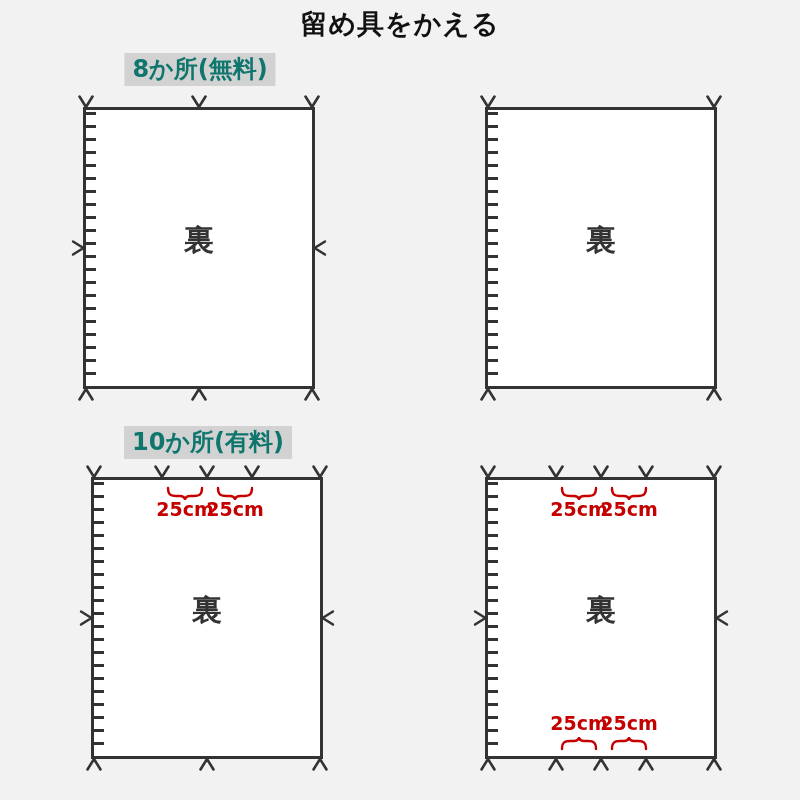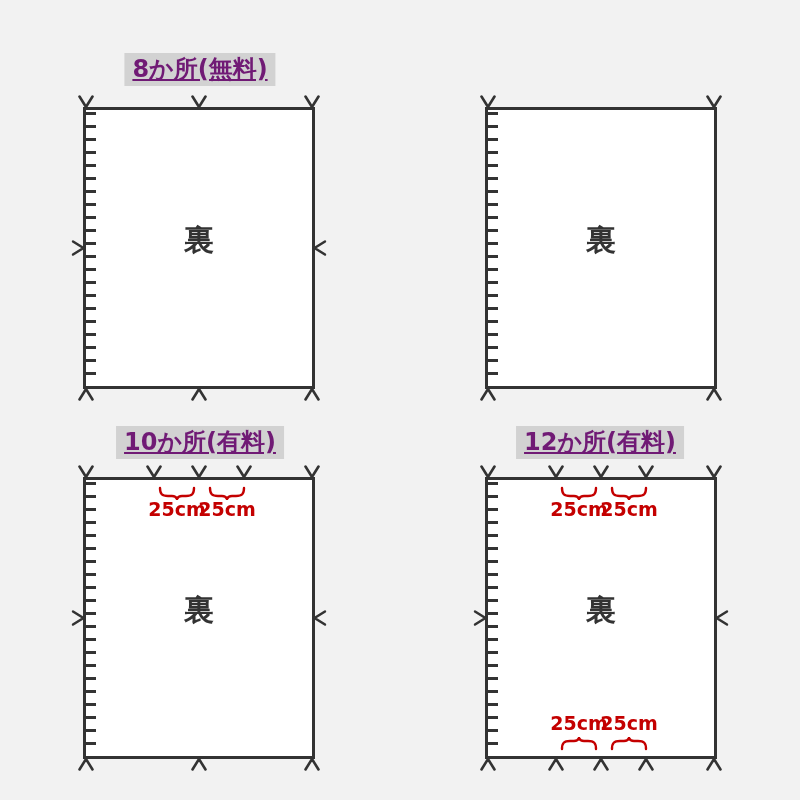--- a/index.html
+++ b/index.html
@@ -12,23 +12,23 @@
   .stage{position:relative;width:800px;height:800px;}
   .title{
     position:absolute;top:6px;left:0;width:100%;
     margin:0;text-align:center;
     font-size:27px;font-weight:bold;color:#111;
     letter-spacing:1px;
   }
   .panel{position:absolute;width:400px;height:372px;}
   .panel-label{
     position:absolute;top:8px;left:50%;transform:translateX(-50%);
-    background:#d2d2d2;color:#701a75;
+    background:#d2d2d2;color:#0f766e;
     font-size:24px;font-weight:bold;line-height:1.3;
-    padding:1px 8px;white-space:nowrap;text-decoration:underline;
+    padding:1px 8px;white-space:nowrap;
   }
   .rect{
     position:absolute;width:232px;
     background:#ffffff;border:3px solid #333;box-sizing:border-box;
   }
   .row-top .rect{top:62px;height:282px;}
   .row-bottom .rect{top:59px;height:282px;}
   .col-left .rect{left:83px;}
   .col-right .rect{left:85px;}
   .ticks{
@@ -64,20 +64,21 @@
       <polyline points="2.5,1.5 9,12 15.5,1.5" fill="none" stroke-width="2.6" stroke-linecap="round" stroke-linejoin="miter"></polyline>
     </symbol>
     <symbol id="brace-sym" viewBox="0 0 38 14">
       <path d="M2,2 C2,8 4,10 10,10 L14,10 C16.5,10 18,10.5 19,13 C20,10.5 21.5,10 24,10 L28,10 C34,10 36,8 36,2" fill="none" stroke-width="2.4" stroke-linecap="round"></path>
     </symbol>
   </defs>
 </svg>
 
 <div class="stage">
 
+  <h1 class="title">留め具をかえる</h1>
 
   <section class="panel row-top col-left" style="left:0;top:45px;">
     <div class="panel-label">8か所(無料)</div>
     <div class="rect">
       <div class="ticks"></div>
       <div class="center-label">裏</div>
       <span class="mark m-top" style="left:0;">
           <svg>
             <use href="#chev"></use>
           </svg>
@@ -140,21 +141,21 @@
           </svg>
         </span>
       <span class="mark m-bottom" style="left:100%;">
           <svg>
             <use href="#chev"></use>
           </svg>
         </span>
     </div>
   </section>
 
-  <section class="panel row-bottom col-left" style="left:0;top:418px;height:382px;">
+  <section class="panel row-bottom col-left" style="left:8px;top:418px;height:382px;">
     <div class="panel-label">10か所(有料)</div>
     <div class="rect">
       <div class="ticks"></div>
       <div class="center-label">裏</div>
       <span class="mark m-top" style="left:0;">
           <svg>
             <use href="#chev"></use>
           </svg>
         </span>
       <span class="mark m-top" style="left:30%;">
@@ -211,21 +212,20 @@
           <svg>
             <use href="#brace-sym"></use>
           </svg>
         </span>
       <span class="measure" style="left:91px;top:19px;">25cm</span>
       <span class="measure" style="left:141px;top:19px;">25cm</span>
     </div>
   </section>
 
   <section class="panel row-bottom col-right" style="left:400px;top:418px;height:382px;">
-    <div class="panel-label">12か所(有料)</div>
     <div class="rect">
       <div class="ticks"></div>
       <div class="center-label">裏</div>
       <span class="mark m-top" style="left:0;">
           <svg>
             <use href="#chev"></use>
           </svg>
         </span>
       <span class="mark m-top" style="left:30%;">
           <svg>

